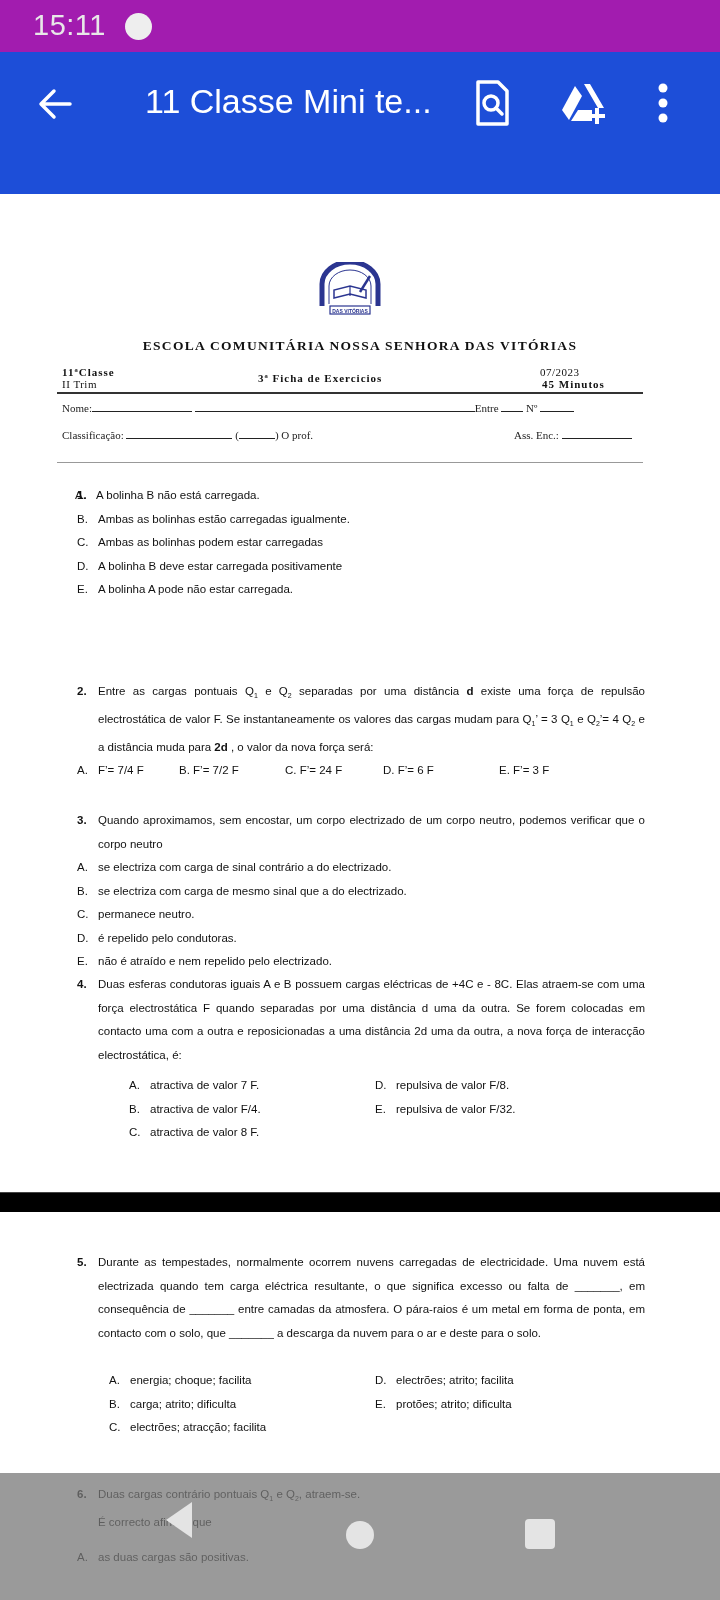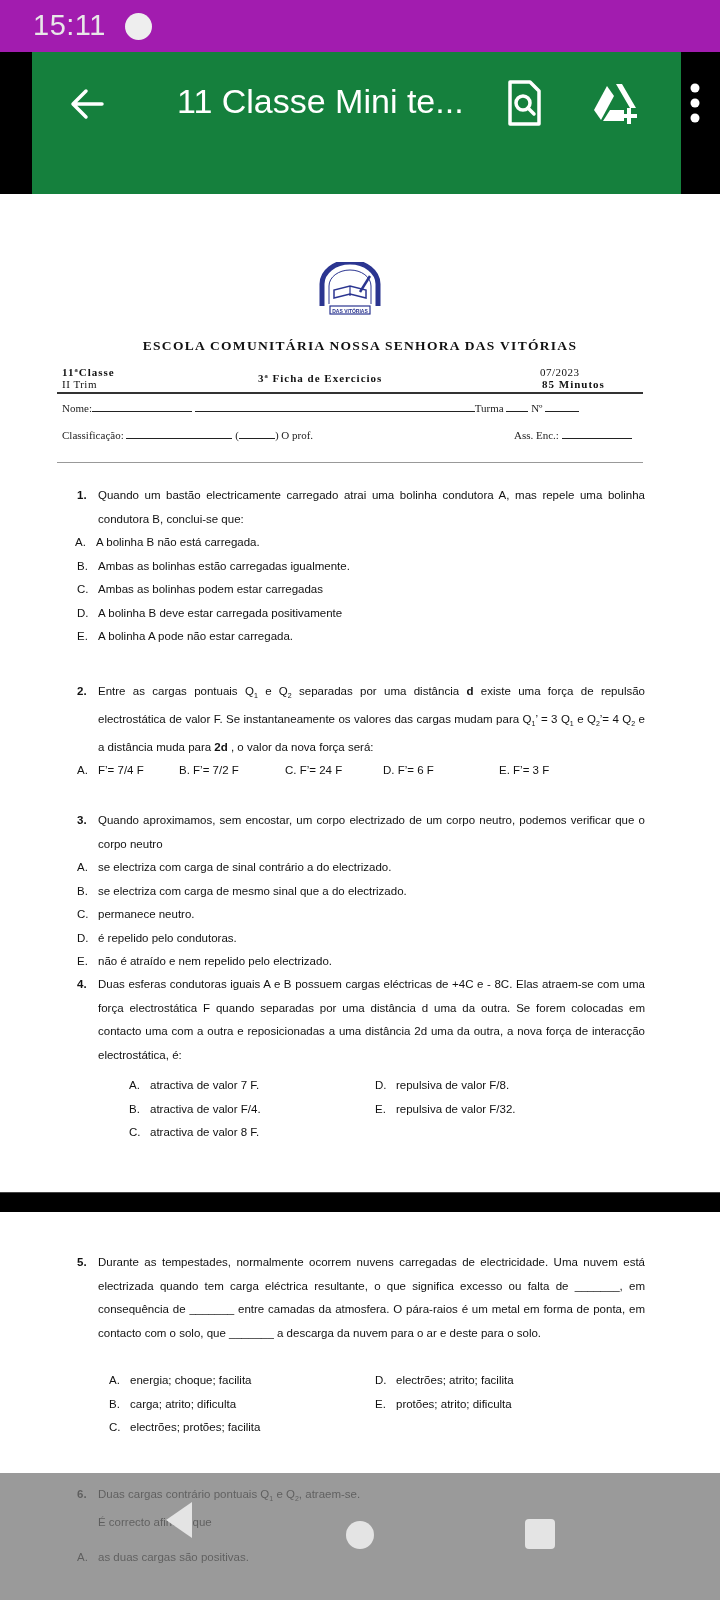--- a/index.html
+++ b/index.html
@@ -1,21 +1,21 @@
 <!DOCTYPE html>
 <html><head>
 <meta charset="utf-8">
 <style>
   html, body { margin:0; padding:0; }
   body { width:720px; height:1600px; position:relative; overflow:hidden; background:#000; font-family:"Liberation Sans", sans-serif; }
   .statusbar { position:absolute; left:0; top:0; width:720px; height:52px; background:#a21caf; color:#fff; }
   .sb-time { position:absolute; left:33px; top:9px; font-size:29px; color:#e8e8e8; letter-spacing:0.5px; }
   .sb-dot { position:absolute; left:125px; top:13px; width:27px; height:27px; border-radius:50%; background:#eee; }
   .sb-right { position:absolute; right:14px; top:10px; display:flex; align-items:center; gap:10px; color:#e8e8e8; font-size:28px; }
-  .appbar { position:absolute; left:0; top:52px; width:649px; height:142px; background:#15803d;margin-left:32px; }
+  .appbar { position:absolute; left:0; top:52px; width:720px; height:142px; background:#1d4ed8; }
   .back { position:absolute; left:36px; top:32px; width:40px; height:40px; }
   .title { position:absolute; left:145px; top:30px; color:#fff; font-size:34px; white-space:nowrap; }
   .ic { position:absolute; top:28px; }
   .viewer { position:absolute; left:0; top:194px; width:720px; height:1406px; background:#0ea5e9; }
   .page1 { position:absolute; left:0; top:0; width:720px; height:998px; background:#fff; }
   .gap { position:absolute; left:0; top:998px; width:720px; height:20px; background:#000; border-top:1px solid #444; border-bottom:1px solid #444; }
   .page2 { position:absolute; left:0; top:1018px; width:720px; height:400px; background:#fff; }
   .serif { font-family:"Liberation Serif", serif; }
   .doc { font-family:"Liberation Sans", sans-serif; font-size:11.5px; color:#111; }
   .school { position:absolute; left:0; width:720px; top:144px; text-align:center; font-weight:bold; font-size:13.5px; letter-spacing:1.3px; color:#111; }
@@ -82,36 +82,36 @@
       <line x1="44" y1="30" x2="54" y2="14" stroke="#2b3590" stroke-width="2.5"></line>
       <rect x="14" y="44" width="40" height="8" fill="#fff" stroke="#2b3590" stroke-width="1.2"></rect>
       <text x="34" y="50.5" font-size="5" text-anchor="middle" fill="#2b3590" font-weight="bold" font-family="Liberation Sans, sans-serif">DAS VITÓRIAS</text>
     </svg>
 
     <div class="school serif">ESCOLA COMUNITÁRIA NOSSA SENHORA DAS VITÓRIAS</div>
     <div class="hdr-l1 serif">11ªClasse</div>
     <div class="hdr-l2 serif">II Trim</div>
     <div class="hdr-c serif">3ª Ficha de Exercicios</div>
     <div class="hdr-r1 serif">07/2023</div>
-    <div class="hdr-r2 serif">85 Minutos</div>
+    <div class="hdr-r2 serif">45 Minutos</div>
     <div class="rule1"></div>
 
     <div class="formline serif" style="left:62px; top:207px;">
-      <span>Nome:</span><span class="ul" style="width:100px;"></span> <span class="ul" style="width:280px;"></span><span>Turma</span> <span class="ul" style="width:22px;"></span> <span>Nº</span> <span class="ul" style="width:34px;"></span>
+      <span>Nome:</span><span class="ul" style="width:100px;"></span> <span class="ul" style="width:280px;"></span><span>Entre</span> <span class="ul" style="width:22px;"></span> <span>Nº</span> <span class="ul" style="width:34px;"></span>
     </div>
     <div class="formline serif" style="left:62px; top:234px;">
       <span>Classificação:</span> <span class="ul" style="width:106px;"></span> <span>(</span><span class="ul" style="width:36px;"></span><span>) O prof.</span>
     </div>
     <div class="formline serif" style="left:514px; top:234px;">
       <span>Ass. Enc.:</span> <span class="ul" style="width:70px;"></span>
     </div>
     <div class="rule2"></div>
 
     <div class="q" style="top:290px;">
-      <div class="stem"><span class="num">1.</span><span>Quando um bastão electricamente carregado atrai uma bolinha condutora A, mas repele uma bolinha condutora B, conclui-se que:</span></div>
+      <div class="stem"><span class="num">1.</span></div>
       <div class="opt" style="margin-left:-2px;"><span class="lt">A.</span><span>A bolinha B não está carregada.</span></div>
       <div class="opt"><span class="lt">B.</span><span>Ambas as bolinhas estão carregadas igualmente.</span></div>
       <div class="opt"><span class="lt">C.</span><span>Ambas as bolinhas podem estar carregadas</span></div>
       <div class="opt"><span class="lt">D.</span><span>A bolinha B deve estar carregada positivamente</span></div>
       <div class="opt"><span class="lt">E.</span><span>A bolinha A pode não estar carregada.</span></div>
     </div>
 
     <div class="q" style="top:486px;">
       <div class="stem"><span class="num">2.</span><span>Entre as cargas pontuais Q</span><sub style="font-size:7px;">1</sub><span> e Q</span><sub style="font-size:7px;">2</sub><span> separadas por uma distância </span><b>d</b><span> existe uma força de repulsão electrostática de valor F. Se instantaneamente os valores das cargas mudam para Q</span><sub style="font-size:7px;">1</sub><span>’ = 3 Q</span><sub style="font-size:7px;">1</sub><span> e Q</span><sub style="font-size:7px;">2</sub><span>’= 4 Q</span><sub style="font-size:7px;">2</sub><span> e a distância muda para </span><b>2d</b><span> , o valor da nova força será:</span></div>
       <div class="row">
@@ -152,21 +152,21 @@
   <div class="gap"></div>
 
   <div class="page2 doc">
 
     <div class="q" style="top:39px;">
       <div class="stem"><span class="num">5.</span><span>Durante as tempestades, normalmente ocorrem nuvens carregadas de electricidade. Uma nuvem está electrizada quando tem carga eléctrica resultante, o que significa excesso ou falta de _______, em consequência de _______ entre camadas da atmosfera. O pára-raios é um metal em forma de ponta, em contacto com o solo, que _______ a descarga da nuvem para o ar e deste para o solo.</span></div>
       <div style="display:flex; margin-top:24px; padding-left:32px;">
         <div style="width:266px;">
           <div class="opt"><span class="lt">A.</span><span>energia; choque; facilita</span></div>
           <div class="opt"><span class="lt">B.</span><span>carga; atrito; dificulta</span></div>
-          <div class="opt"><span class="lt">C.</span><span>electrões; protões; facilita</span></div>
+          <div class="opt"><span class="lt">C.</span><span>electrões; atracção; facilita</span></div>
         </div>
         <div>
           <div class="opt"><span class="lt">D.</span><span>electrões;  atrito; facilita</span></div>
           <div class="opt"><span class="lt">E.</span><span>protões; atrito; dificulta</span></div>
         </div>
       </div>
     </div>
 
     <div class="q" style="top:271px;">
       <div class="stem"><span class="num">6.</span><span>Duas cargas contrário pontuais Q</span><sub style="font-size:7px;">1</sub><span> e Q</span><sub style="font-size:7px;">2</sub><span>, atraem-se.</span></div>

